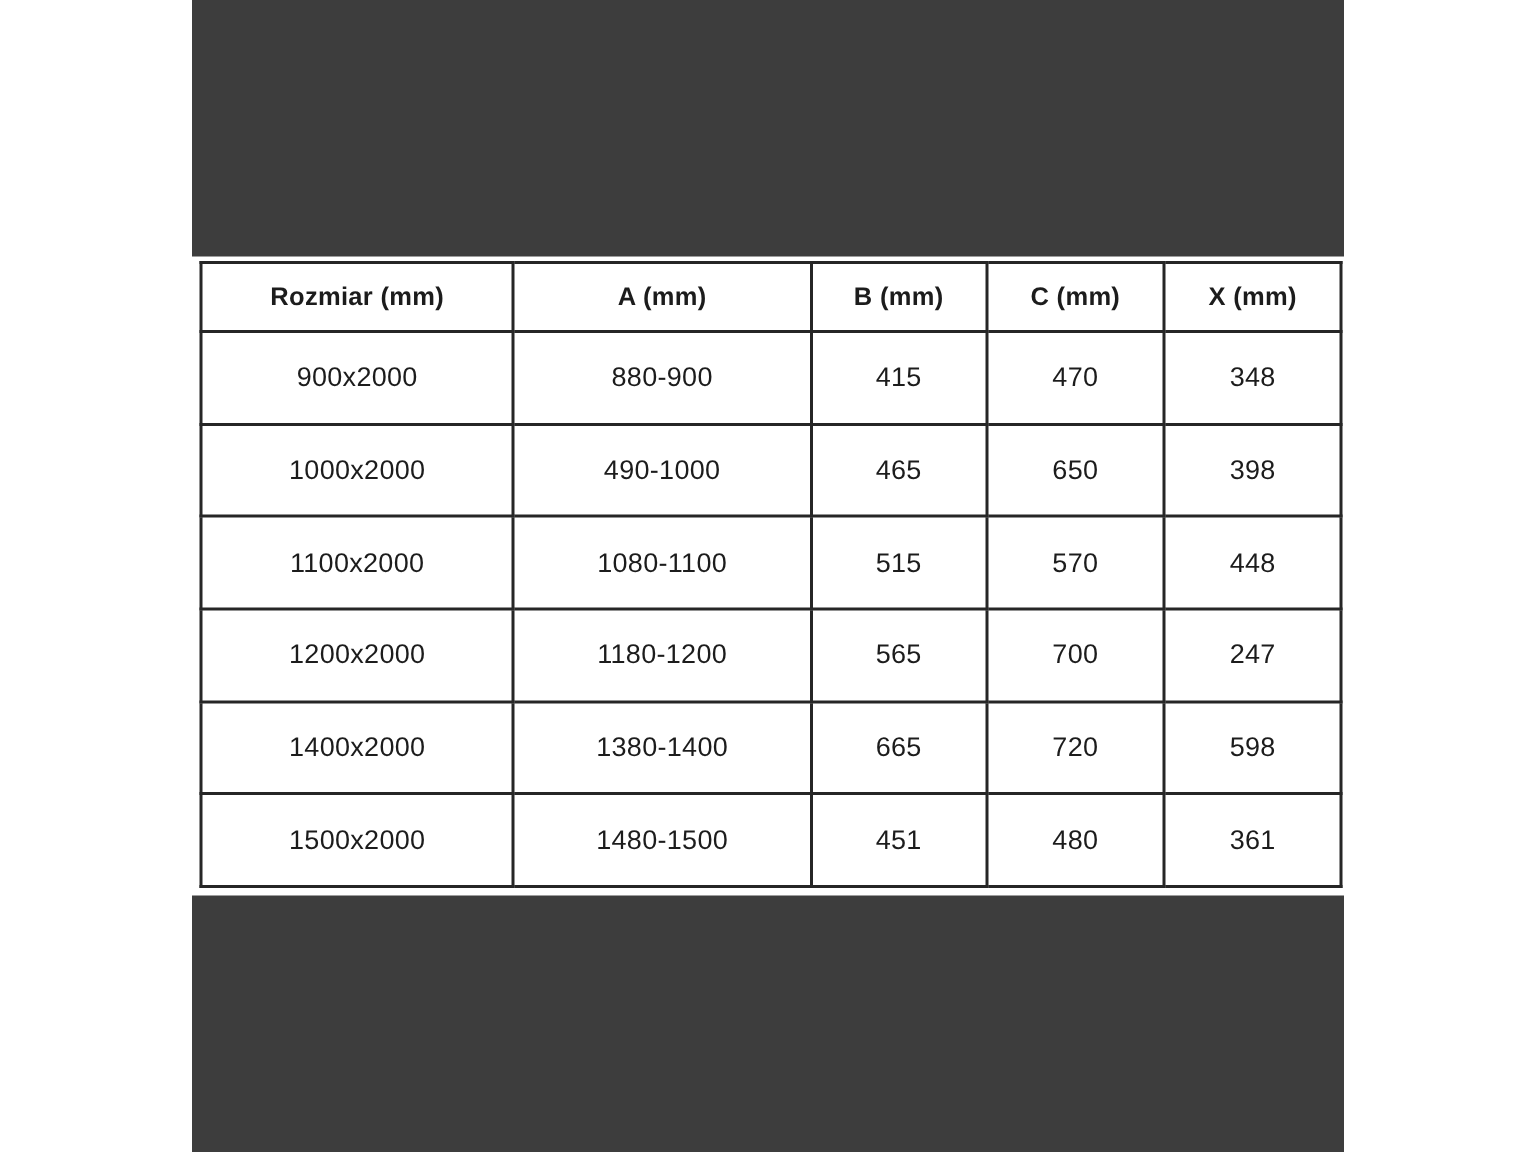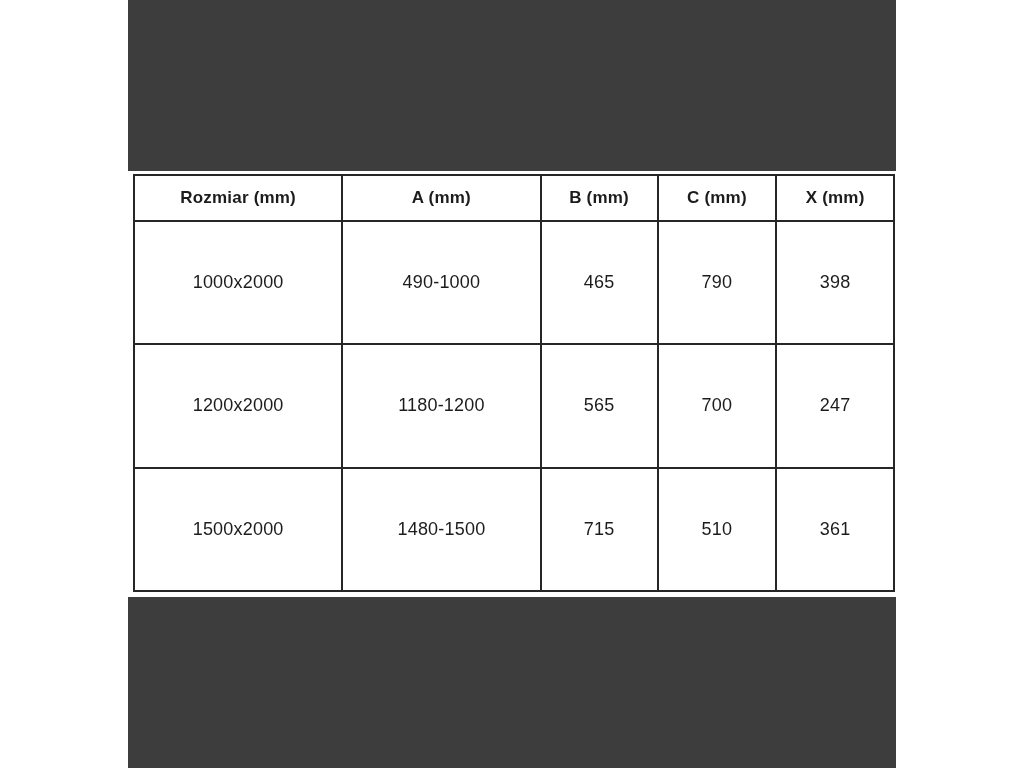--- a/index.html
+++ b/index.html
@@ -76,36 +76,57 @@
         <tr>
             <th>Rozmiar (mm)</th>
             <th>A (mm)</th>
             <th>B (mm)</th>
             <th>C (mm)</th>
             <th>X (mm)</th>
           </tr>
       </thead>
       <tbody>
           <tr>
+            <td>900x2000</td>
+            <td>880-900</td>
+            <td>415</td>
+            <td>470</td>
+            <td>348</td>
+          </tr>
+          <tr>
             <td>1000x2000</td>
             <td>490-1000</td>
             <td>465</td>
-            <td>790</td>
+            <td>650</td>
             <td>398</td>
+          </tr>
+          <tr>
+            <td>1100x2000</td>
+            <td>1080-1100</td>
+            <td>515</td>
+            <td>570</td>
+            <td>448</td>
           </tr>
           <tr>
             <td>1200x2000</td>
             <td>1180-1200</td>
             <td>565</td>
             <td>700</td>
             <td>247</td>
           </tr>
           <tr>
+            <td>1400x2000</td>
+            <td>1380-1400</td>
+            <td>665</td>
+            <td>720</td>
+            <td>598</td>
+          </tr>
+          <tr>
             <td>1500x2000</td>
             <td>1480-1500</td>
-            <td>715</td>
-            <td>510</td>
+            <td>451</td>
+            <td>480</td>
             <td>361</td>
           </tr>
         </tbody>
     </table>
   </div>
 </div>
 
 </body></html>

